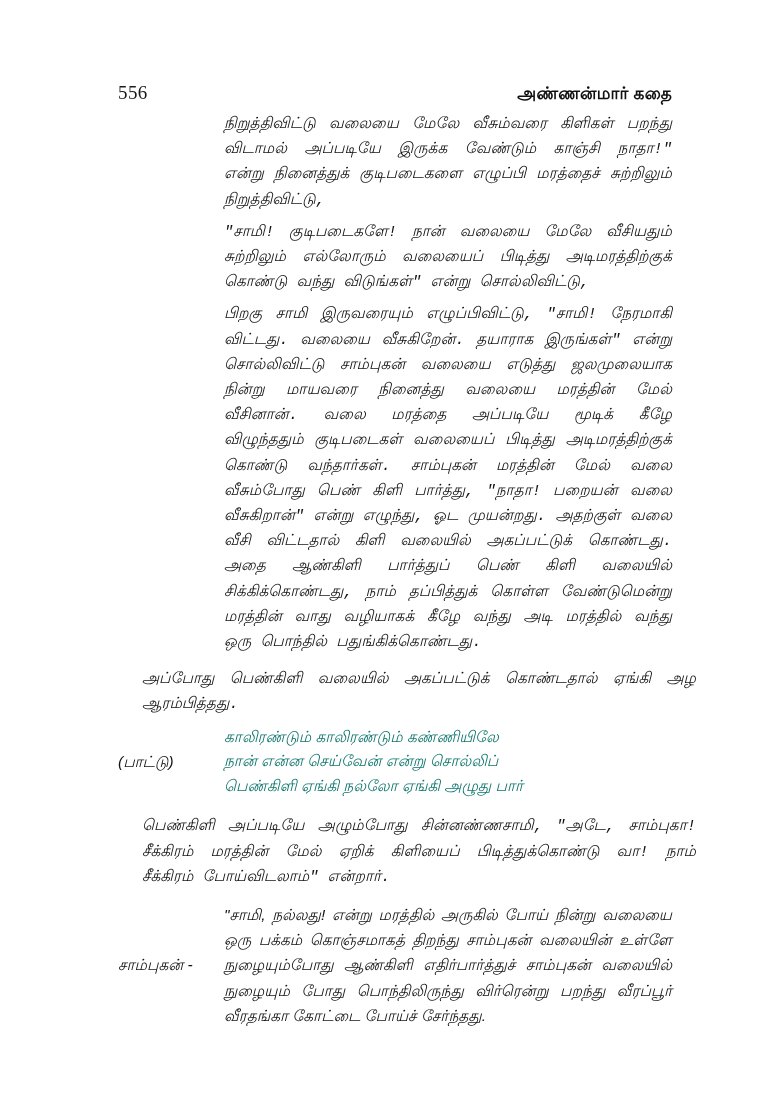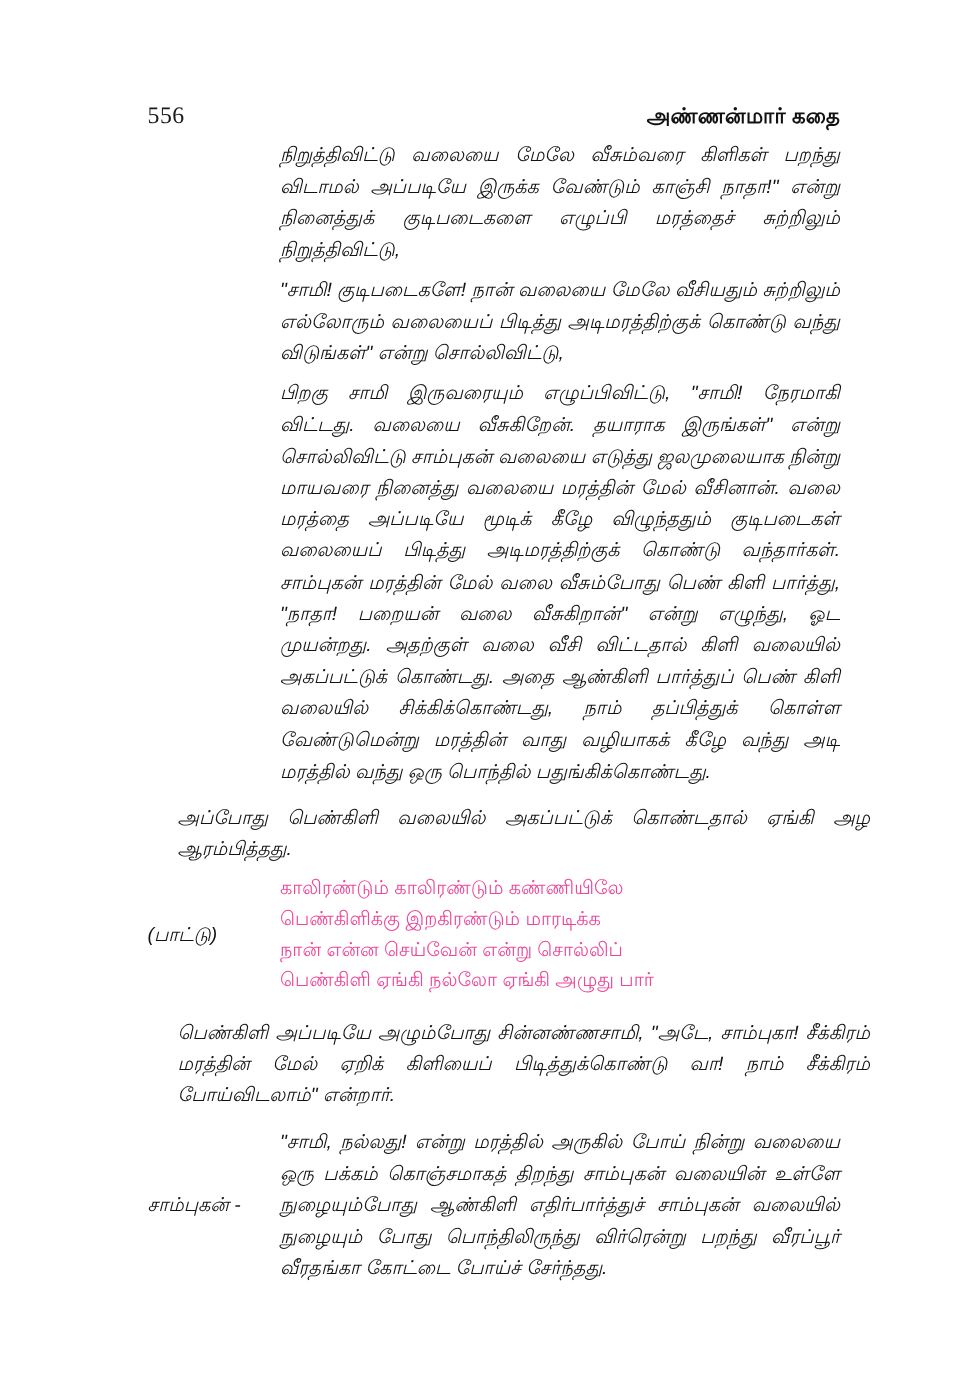--- a/index.html
+++ b/index.html
@@ -48,21 +48,21 @@
 
   
   .body-col {
     position: absolute;
     left: 118px;
     top: 112px;
     width: 554px;
   }
 
   .para {
-    font-family: Liberation Sans, sans-serif;
+    font-family: Liberation Mono, monospace;
     font-style: italic;
     font-size: 15.4px;
     line-height: 25.2px;
     text-align: justify;
     text-justify: inter-word;
     color: #131313;
     margin: 0;
   }
 
   
@@ -97,24 +97,25 @@
     white-space: nowrap;
   }
 
   .row-body {
     flex: 1 1 auto;
     min-width: 0;
   }
 
   .verse-line {
     font-family: "Liberation Sans", "DejaVu Sans", sans-serif;
+    font-style: italic;
     font-size: 15.4px;
     line-height: 24.6px;
     text-align: left;
-    color: #ec4899;
+    color: #0f766e;
     white-space: nowrap;
   }
 
   .speech {
     font-family: "Liberation Sans", "DejaVu Sans", sans-serif;
     font-style: italic;
     font-size: 15.4px;
     line-height: 25.2px;
     text-align: justify;
     text-justify: inter-word;
@@ -147,21 +148,20 @@
     <div class="gap-md"></div>
 
     <p class="para full">அப்போது பெண்கிளி வலையில் அகப்பட்டுக் கொண்டதால் ஏங்கி அழ ஆரம்பித்தது.</p>
 
     <div class="gap-sm"></div>
 
     <div class="labelled">
       <span class="row-label">(பாட்டு)</span>
       <div class="row-body">
         <div class="verse-line">காலிரண்டும் காலிரண்டும் கண்ணியிலே</div>
-        <div class="verse-line">பெண்கிளிக்கு இறகிரண்டும் மாரடிக்க</div>
         <div class="verse-line">நான் என்ன செய்வேன் என்று சொல்லிப்</div>
         <div class="verse-line">பெண்கிளி ஏங்கி நல்லோ ஏங்கி அழுது பார்</div>
       </div>
     </div>
 
     <div class="gap-lg"></div>
 
     <p class="para full">பெண்கிளி அப்படியே அழும்போது சின்னண்ணசாமி, "அடே, சாம்புகா! சீக்கிரம் மரத்தின் மேல் ஏறிக் கிளியைப் பிடித்துக்கொண்டு வா! நாம் சீக்கிரம் போய்விடலாம்" என்றார்.</p>
 
     <div class="gap-md"></div>

